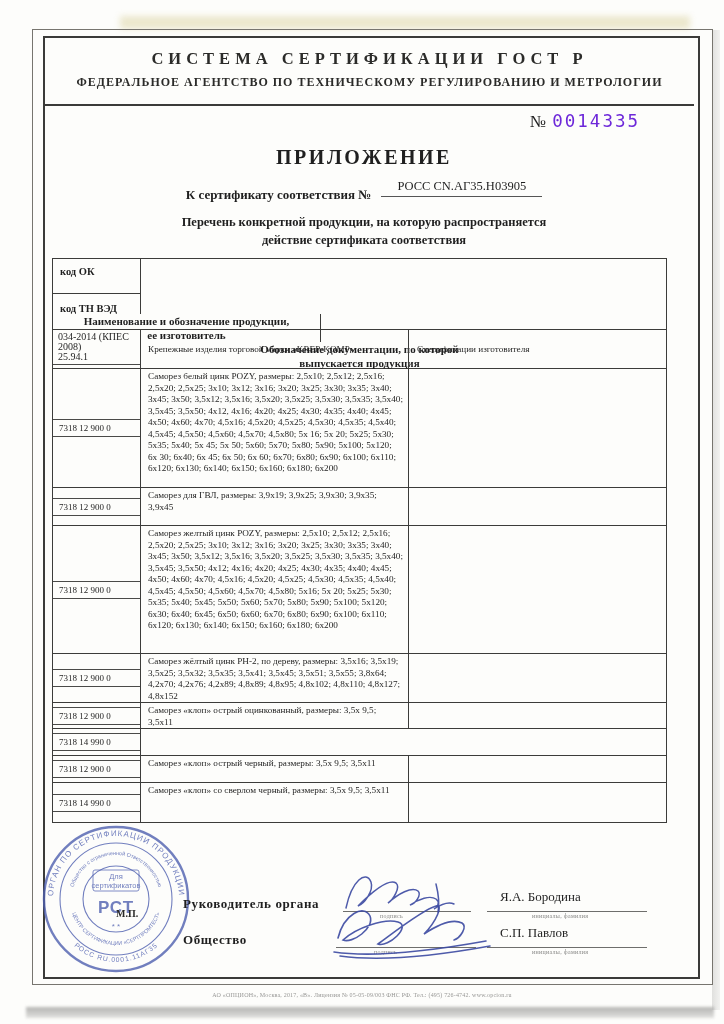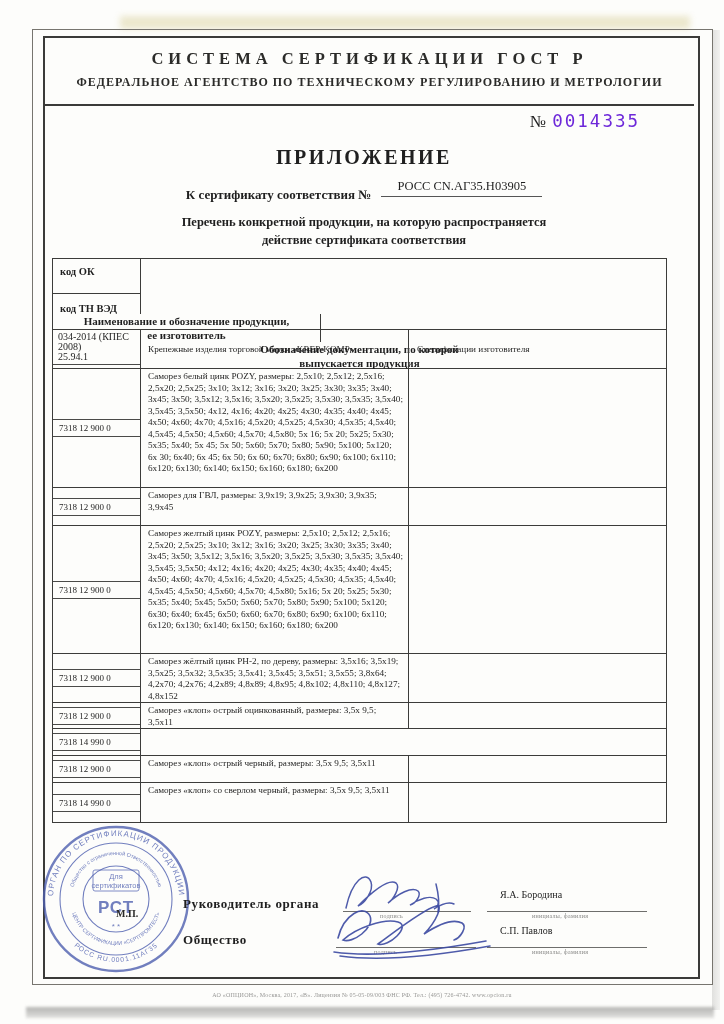--- a/index.html
+++ b/index.html
@@ -57,21 +57,21 @@
   .form-line{height:1px;background:#6e6e6c;}
   .sigline1{left:343px;top:911px;width:128px;}
   .sigline2{left:336px;top:947px;width:140px;}
   .nameline1{left:487px;top:911px;width:160px;}
   .nameline2{left:487px;top:947px;width:160px;}
   .micro{font-size:6px;color:#8a8a88;letter-spacing:.3px;}
   .cap-sig1{left:380px;top:913px;}
   .cap-sig2{left:374px;top:949px;}
   .cap-name1{left:532px;top:913px;}
   .cap-name2{left:532px;top:949px;}
-  .name-text{font-size:10px;white-space:nowrap;text-align:center;}
+  .name-text{font-size:13px;white-space:nowrap;text-align:center;}
   .name1{left:500px;top:889px;}
   .name2{left:500px;top:925px;}
   .stamp-wrap{left:40px;top:823px;width:152px;height:152px;}
   .mp-mark{left:116px;top:908px;font-size:10px;font-weight:bold;color:#2a2a28;}
   .sig-svg{pointer-events:none;}
   .sig1{left:338px;top:866px;}
   .sig2{left:326px;top:898px;}
   .print-footer{left:0;top:992px;width:724px;text-align:center;font-size:6px;color:#979795;letter-spacing:.2px;}
 </style>
 </head>

